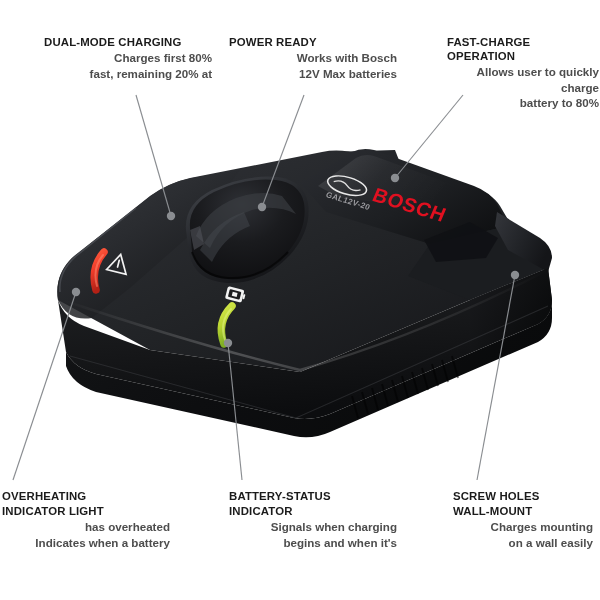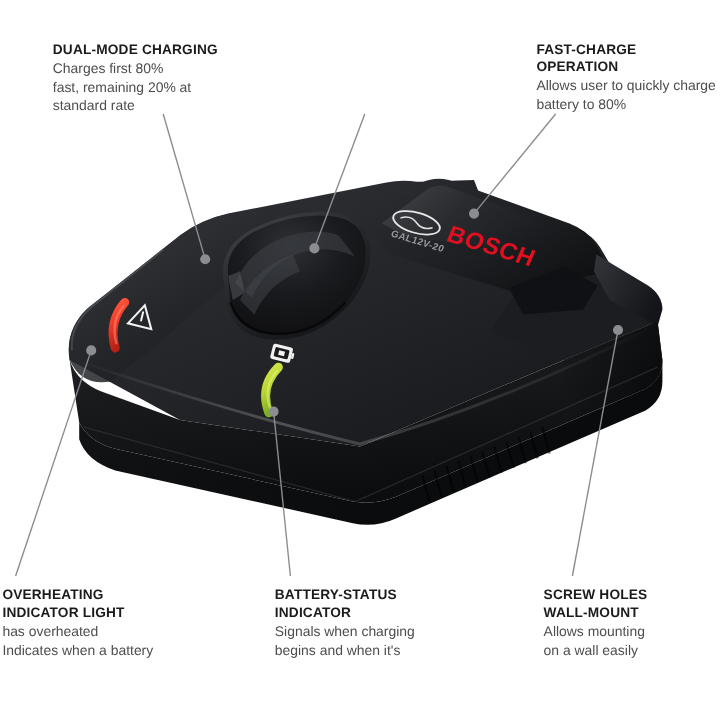--- a/index.html
+++ b/index.html
@@ -25,24 +25,25 @@
   .callout .c-title {
     font-size: 11.4px;
     font-weight: bold;
     color: #1b1b1b;
     letter-spacing: 0.15px;
     line-height: 14.2px;
     margin: 0 0 1px 0;
   }
   .callout .c-body {
     font-size: 11.6px;
-    font-weight: normal;
+    font-weight: bold;
     color: #4d4d4d;
     line-height: 15.3px;
     margin: 0;
+    text-align: right;
   }
 
   #cal-dual        { left: 2px;   top: 35px; margin-left: 42px; }
   #cal-power       { left: 229px; top: 35px; }
   #cal-fast        { left: 447px; top: 35px; width: 152px; }
   #cal-overheat    { left: 2px;   top: 489px; }
   #cal-battery     { left: 229px; top: 489px; }
   #cal-wall        { left: 453px; top: 489px; width: 140px; }
 
   
@@ -260,23 +261,27 @@
 
       <path class="leader-line" d="M477 480 L515 275"></path>
       <circle class="leader-dot" cx="515" cy="275" r="4.2"></circle>
     </g>
   </svg>
 
   <div class="callout" id="cal-dual">
     <p class="c-title">DUAL-MODE CHARGING</p>
     <p class="c-body">Charges first 80%</p>
     <p class="c-body">fast, remaining 20% at</p>
-    <p class="c-body">standard rate</p>
-  </div>
-
+  </div>
+
+  <div class="callout" id="cal-power">
+    <p class="c-title">POWER READY</p>
+    <p class="c-body">Works with Bosch</p>
+    <p class="c-body">12V Max batteries</p>
+  </div>
 
   <div class="callout" id="cal-fast">
     <p class="c-title">FAST-CHARGE OPERATION</p>
     <p class="c-body">Allows user to quickly charge</p>
     <p class="c-body">battery to 80%</p>
   </div>
 
   <div class="callout" id="cal-overheat">
     <p class="c-title">OVERHEATING</p>
     <p class="c-title">INDICATOR LIGHT</p>
@@ -287,17 +292,17 @@
   <div class="callout" id="cal-battery">
     <p class="c-title">BATTERY-STATUS</p>
     <p class="c-title">INDICATOR</p>
     <p class="c-body">Signals when charging</p>
     <p class="c-body">begins and when it's</p>
   </div>
 
   <div class="callout" id="cal-wall">
     <p class="c-title">SCREW HOLES</p>
     <p class="c-title">WALL-MOUNT</p>
-    <p class="c-body">Allows mounting</p>
+    <p class="c-body">Charges mounting</p>
     <p class="c-body">on a wall easily</p>
   </div>
 
 </div>
 
 </body></html>

